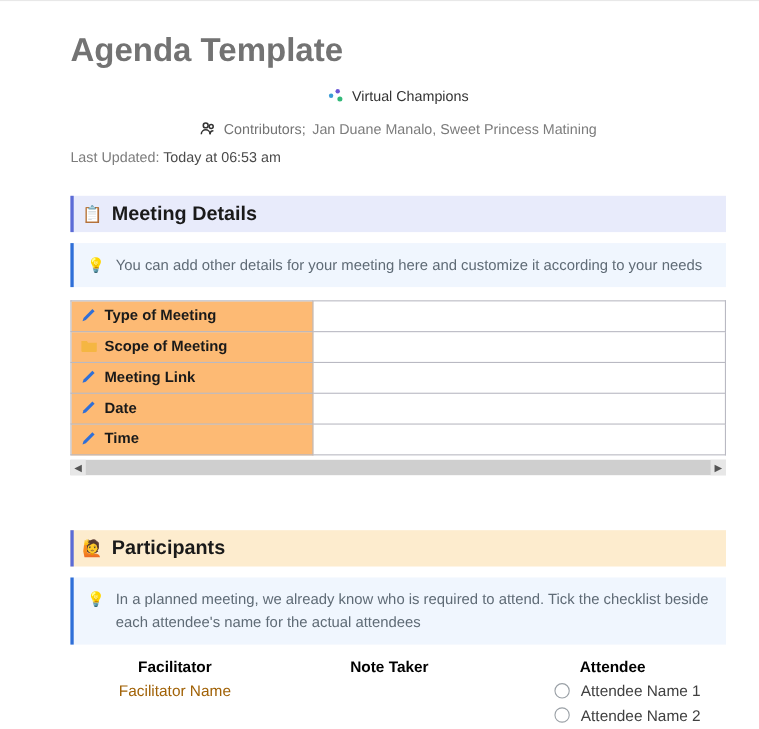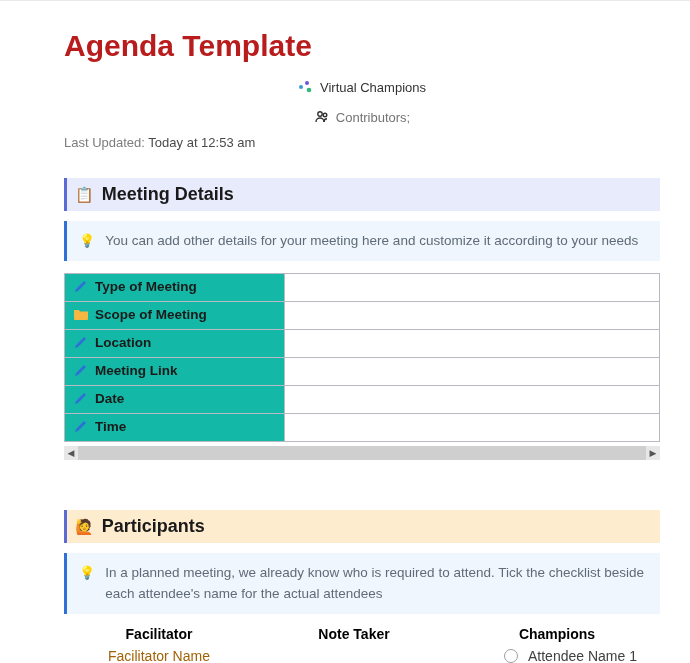--- a/index.html
+++ b/index.html
@@ -11,21 +11,21 @@
     height: 663px;
     overflow: hidden;
     border-top: 1px solid #e8e8e8;
   }
   .page {
     padding: 28px 30px 0 64px;
   }
   .title {
     font-size: 30px;
     font-weight: 800;
-    color: #b91c1c;
+    color: #737373;
     margin-bottom: 16px;
   }
   .meta-row {
     display: flex;
     align-items: center;
     gap: 14px;
     font-size: 13px;
     color: #333;
     margin-bottom: 10px;
     flex-wrap: wrap;
@@ -71,21 +71,21 @@
     margin-bottom: 4px;
   }
   .detail-table td {
     border: 1px solid #b9b9c2;
     padding: 4px 8px;
     font-size: 13.5px;
     vertical-align: middle;
     height: 24px;
   }
   .label-cell {
-    background: #14b8a6;
+    background: #fdba74;
     font-weight: 700;
     color: #1a1a1a;
     width: 37%;
   }
   .label-inner { display: inline-flex; align-items: center; gap: 6px; }
   .value-cell { background: #fff; }
   .hscroll {
     height: 14px;
     background: #cfcfcf;
     position: relative;
@@ -160,26 +160,27 @@
     <span class="meta-item">
       <span class="icon">
         <svg viewBox="0 0 16 16" fill="none" stroke="#333" stroke-width="1.4">
             <circle cx="6" cy="5" r="2.2"></circle>
             <circle cx="11" cy="6" r="1.8"></circle>
             <path d="M2 13c0-2.5 2-4 4-4s4 1.5 4 4"></path>
             <path d="M10 13c0-2 1.2-3.2 3-3.2"></path>
           </svg>
       </span>
       <span class="contrib-label">Contributors;</span>
+      <span class="contrib-names">Jan Duane Manalo, Sweet Princess Matining</span>
     </span>
   </div>
 
   <div class="updated-row">
     <span>Last Updated:</span>
-    <span class="updated-val">Today at 12:53 am</span>
+    <span class="updated-val">Today at 06:53 am</span>
   </div>
 
   <div class="section-header meeting">
     <span class="emoji">📋</span>
     <span>Meeting Details</span>
   </div>
 
   <div class="callout">
     <span class="bulb">💡</span>
     <span>You can add other details for your meeting here and customize it according to your needs</span>
@@ -199,31 +200,20 @@
           <td class="value-cell"></td>
         </tr>
         <tr>
           <td class="label-cell"><span class="label-inner">
               <span class="icon">
                 <svg viewBox="0 0 16 16" width="13" height="13">
                   <path d="M1 4h5l1 1.5h8v7.5a1 1 0 0 1-1 1H2a1 1 0 0 1-1-1V4z" fill="#f5b642"></path>
                 </svg>
               </span>
               <span>Scope of Meeting</span>
-            </span></td>
-          <td class="value-cell"></td>
-        </tr>
-        <tr>
-          <td class="label-cell"><span class="label-inner">
-              <span class="icon">
-                <svg viewBox="0 0 16 16" width="13" height="13">
-                  <path d="M2 14l1-3 8-8 2 2-8 8-3 1z" fill="#2f6fd8"></path>
-                </svg>
-              </span>
-              <span>Location</span>
             </span></td>
           <td class="value-cell"></td>
         </tr>
         <tr>
           <td class="label-cell"><span class="label-inner">
               <span class="icon">
                 <svg viewBox="0 0 16 16" width="13" height="13">
                   <path d="M2 14l1-3 8-8 2 2-8 8-3 1z" fill="#2f6fd8"></path>
                 </svg>
               </span>
@@ -273,21 +263,21 @@
 
   <div class="roles-row">
     <div class="role-col facilitator">
       <div class="role-head">Facilitator</div>
       <div class="role-val">Facilitator Name</div>
     </div>
     <div class="role-col notetaker">
       <div class="role-head">Note Taker</div>
     </div>
     <div class="role-col attendees">
-      <div class="role-head">Champions</div>
+      <div class="role-head">Attendee</div>
       <div class="att-list" id="att-list">
           <div class="att-item">
             <span class="radio"></span>
             <span>Attendee Name 1</span>
           </div>
           <div class="att-item">
             <span class="radio"></span>
             <span>Attendee Name 2</span>
           </div>
           <div class="att-item">

